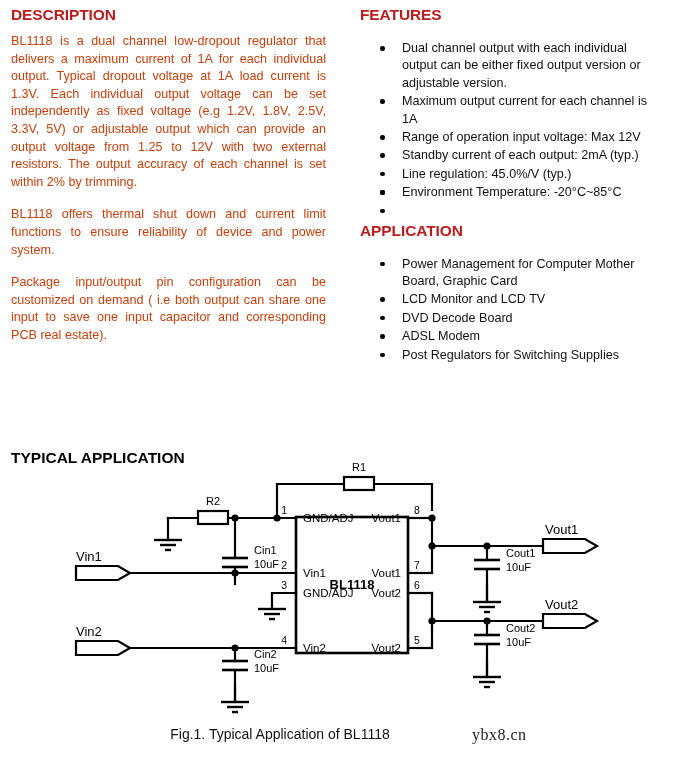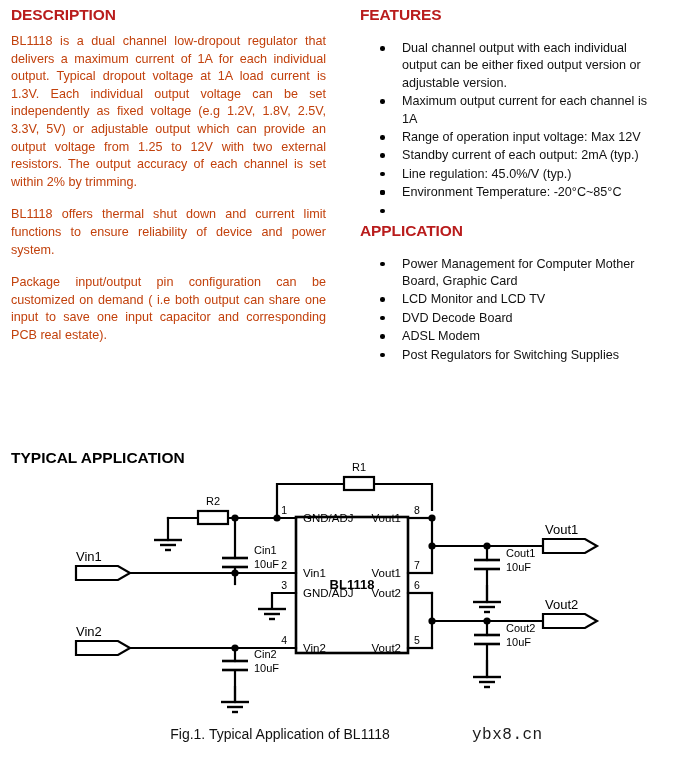--- a/index.html
+++ b/index.html
@@ -101,21 +101,21 @@
     width: 560px;
     text-align: center;
     font-size: 14px;
     color: #111;
   }
   .watermark {
     position: absolute;
     left: 472px;
     top: 726px;
     font-size: 16px;
-    font-family: Liberation Mono, monospace;
+    font-family: Liberation Serif, serif;
     color: #1a1a1a;
     letter-spacing: 0.5px;
   }
 
   svg text { font-family: "Liberation Sans", sans-serif; }
 </style>
 </head>
 <body>
 
 <div class="page">

